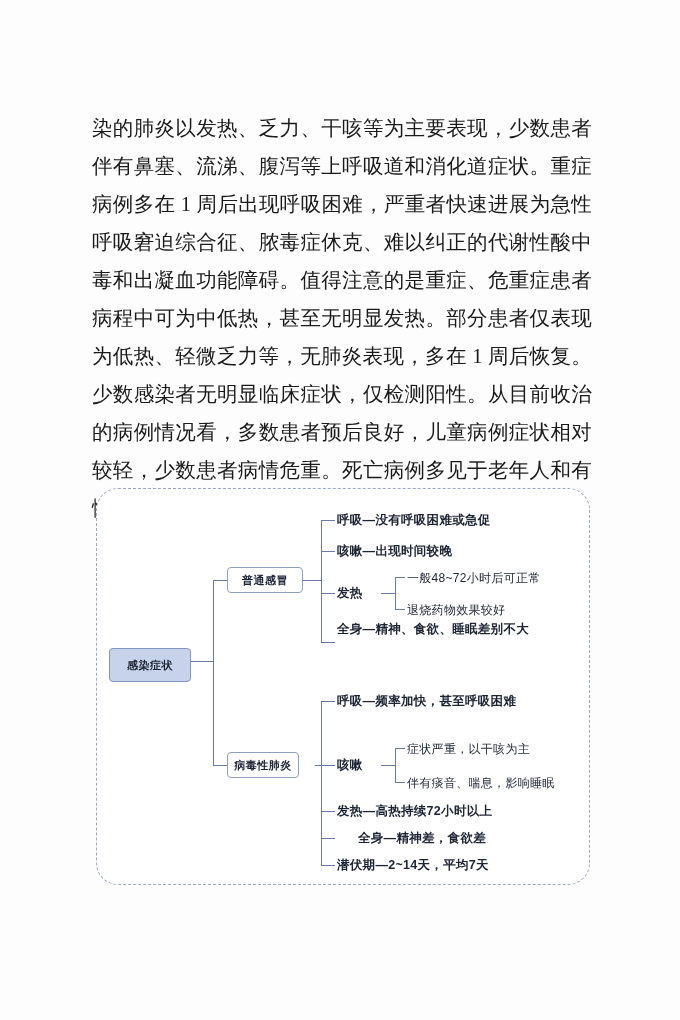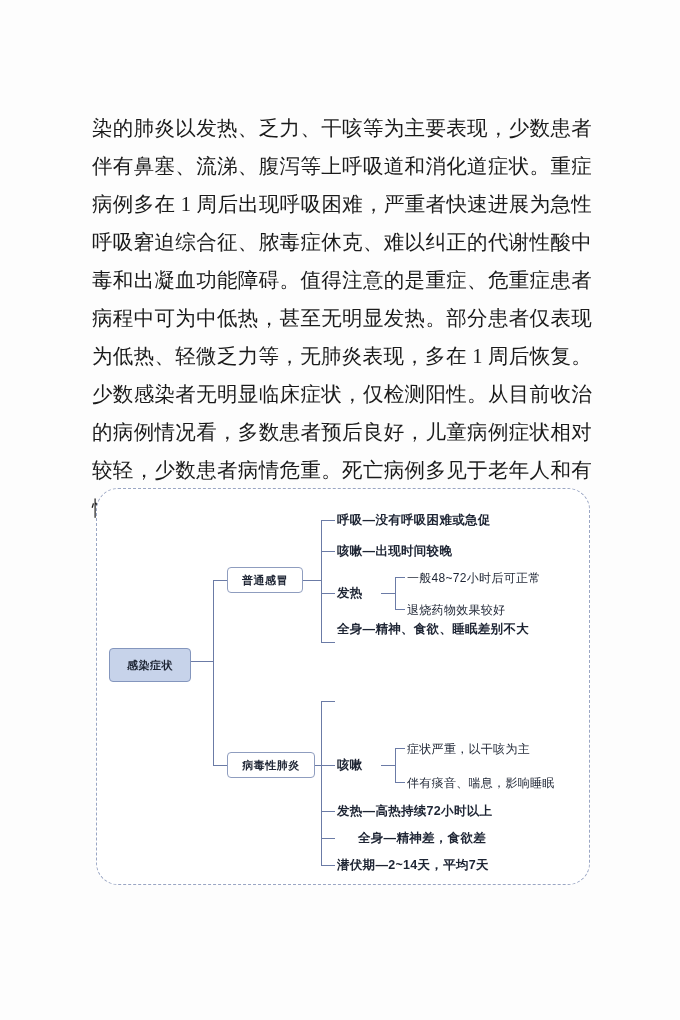--- a/index.html
+++ b/index.html
@@ -149,26 +149,27 @@
     <div class="ln h" style="left:284px; top:104px; width:14px;"></div>
     <div class="ln v" style="left:298px; top:88px; height:32px;"></div>
     <div class="ln h" style="left:298px; top:88px; width:10px;"></div>
     <div class="leaf sub" style="left:310px; top:81px;">一般48~72小时后可正常</div>
     <div class="ln h" style="left:298px; top:120px; width:10px;"></div>
     <div class="leaf sub" style="left:310px; top:113px;">退烧药物效果较好</div>
 
     <div class="ln h" style="left:224px; top:153px; width:14px;"></div>
     <div class="leaf" style="left:240px; top:132px;">全身—精神、食欲、睡眠差别不大</div>
 
-    <div class="node" style="left:130px; top:263px; width:88px; height:26px;">病毒性肺炎</div>
+    <div class="node" style="left:130px; top:263px; width:72px; height:26px;">病毒性肺炎</div>
 
     <div class="ln h" style="left:218px; top:276px; width:6px;"></div>
     <div class="ln v" style="left:224px; top:212px; height:164px;"></div>
 
     <div class="ln h" style="left:224px; top:212px; width:14px;"></div>
+    <div class="leaf" style="left:240px; top:204px;">呼吸—频率加快，甚至呼吸困难</div>
 
     <div class="ln h" style="left:224px; top:276px; width:14px;"></div>
     <div class="leaf" style="left:240px; top:268px;">咳嗽</div>
     <div class="ln h" style="left:284px; top:276px; width:14px;"></div>
     <div class="ln v" style="left:298px; top:259px; height:34px;"></div>
     <div class="ln h" style="left:298px; top:259px; width:10px;"></div>
     <div class="leaf sub" style="left:310px; top:252px;">症状严重，以干咳为主</div>
     <div class="ln h" style="left:298px; top:293px; width:10px;"></div>
     <div class="leaf sub" style="left:310px; top:286px;">伴有痰音、喘息，影响睡眠</div>
 

